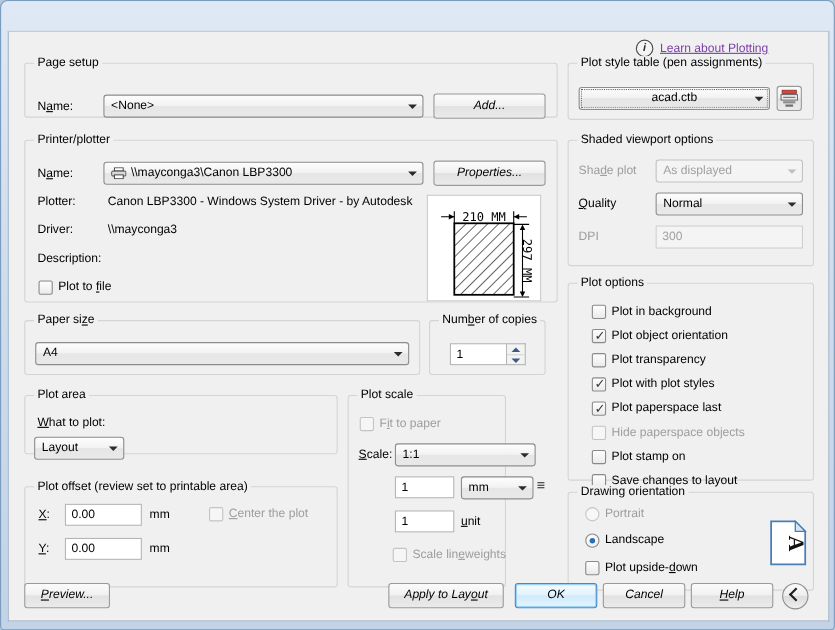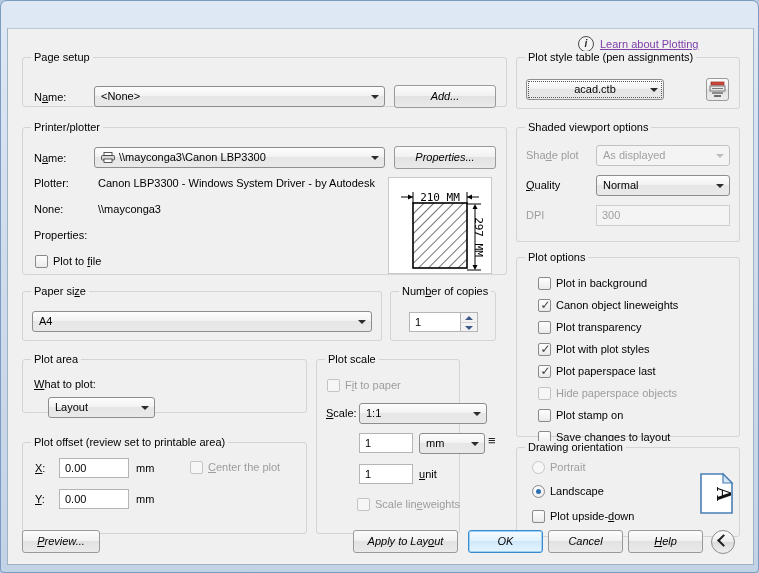--- a/index.html
+++ b/index.html
@@ -192,23 +192,23 @@
       </svg>
       <div class="ctxt" style="left:24px;">\\mayconga3\Canon LBP3300</div>
       <div class="arw"></div>
     </div>
     <div class="btn" style="left:386px;top:117px;width:102px;">
       <span>Properties...</span>
     </div>
 
     <div class="lbl" style="left:26px;top:148px;">Plotter:</div>
     <div class="lbl" style="left:90px;top:148px;">Canon LBP3300 - Windows System Driver - by Autodesk</div>
-    <div class="lbl" style="left:26px;top:174px;">None:</div>
+    <div class="lbl" style="left:26px;top:174px;">Driver:</div>
     <div class="lbl" style="left:90px;top:174px;">\\mayconga3</div>
-    <div class="lbl" style="left:26px;top:200px;">Properties:</div>
+    <div class="lbl" style="left:26px;top:200px;">Description:</div>
     <div class="lbl" style="left:90px;top:200px;"></div>
 
     <div class="cb" style="left:27px;top:226px;"></div>
     <div class="lbl" style="left:45px;top:226px;">Plot to <u>f</u>ile</div>
 
     <div id="paper-preview" style="left:380px;top:148px;width:104px;height:97px;">
       <svg width="104" height="97" viewBox="0 0 104 97">
         <defs>
           <pattern id="hatch" width="7" height="7" patternUnits="userSpaceOnUse" patternTransform="rotate(45)">
             <line x1="0" y1="0" x2="0" y2="7" stroke="#000" stroke-width="1.1"></line>
@@ -253,21 +253,21 @@
         </div>
       <div class="half dn">
           <div class="tri d"></div>
         </div>
     </div>
 
     <div class="gb" style="left:14px;top:330px;width:285px;height:54px;">
       <div class="gbt">Plot area</div>
     </div>
     <div class="lbl" style="left:26px;top:349px;"><u>W</u>hat to plot:</div>
-    <div class="combo" style="left:40px;top:368px;width:107px;">
+    <div class="combo" style="left:23px;top:368px;width:82px;">
       <div class="ctxt">Layout</div>
       <div class="arw"></div>
     </div>
 
     <div class="gb" style="left:14px;top:413px;width:285px;height:92px;">
       <div class="gbt">Plot offset (review set to printable area)</div>
     </div>
     <div class="lbl" style="left:27px;top:433px;"><u>X</u>:</div>
     <div class="txt" style="left:51px;top:429px;width:70px;">
       <div class="vtxt">0.00</div>
@@ -307,21 +307,21 @@
       <div class="vtxt">1</div>
     </div>
     <div class="lbl" style="left:411px;top:439px;"><u>u</u>nit</div>
 
     <div class="cb dis" style="left:349px;top:469px;"></div>
     <div class="lbl dis" style="left:367px;top:469px;">Scale lin<u>e</u>weights</div>
 
     <div class="gb" style="left:508px;top:28px;width:224px;height:52px;">
       <div class="gbt">Plot style table (pen assi<u>g</u>nments)</div>
     </div>
-    <div class="combo focus" style="left:518px;top:50px;width:138px;">
+    <div class="combo focus" style="left:518px;top:50px;width:174px;">
       <div class="ctxt center">acad.ctb</div>
       <div class="arw"></div>
     </div>
     <div id="ps-icon-btn" style="left:698px;top:49px;">
       <svg width="21" height="21" viewBox="0 0 21 21">
         <rect x="4" y="3" width="13" height="3" fill="#d14a3c" stroke="#8c2d22" stroke-width="0.7"></rect>
         <rect x="3" y="7" width="15" height="5" fill="#e8e8e8" stroke="#5a5a5a" stroke-width="0.8"></rect>
         <line x1="5" y1="9.5" x2="16" y2="9.5" stroke="#5a5a5a" stroke-width="0.8"></line>
         <rect x="5" y="13" width="11" height="2" fill="#8c8c8c"></rect>
         <rect x="7" y="16" width="7" height="2" fill="#6e6e6e"></rect>
@@ -348,21 +348,21 @@
 
     <div class="gb" style="left:508px;top:228px;width:224px;height:180px;">
       <div class="gbt">Plot options</div>
     </div>
     <div id="plot-options-list">
         <div class="cb" style="left: 530px; top: 248px;"></div>
         <div class="lbl" style="left: 548px; top: 248px;">Plot in background</div>
         <div class="cb" style="left: 530px; top: 270px;">
           <div class="tick">✓</div>
         </div>
-        <div class="lbl" style="left: 548px; top: 270px;">Canon object lineweights</div>
+        <div class="lbl" style="left: 548px; top: 270px;">Plot object orientation</div>
         <div class="cb" style="left: 530px; top: 292px;"></div>
         <div class="lbl" style="left: 548px; top: 292px;">Plot transparency</div>
         <div class="cb" style="left: 530px; top: 314px;">
           <div class="tick">✓</div>
         </div>
         <div class="lbl" style="left: 548px; top: 314px;">Plot with plot styles</div>
         <div class="cb" style="left: 530px; top: 336px;">
           <div class="tick">✓</div>
         </div>
         <div class="lbl" style="left: 548px; top: 336px;">Plot paperspace last</div>

